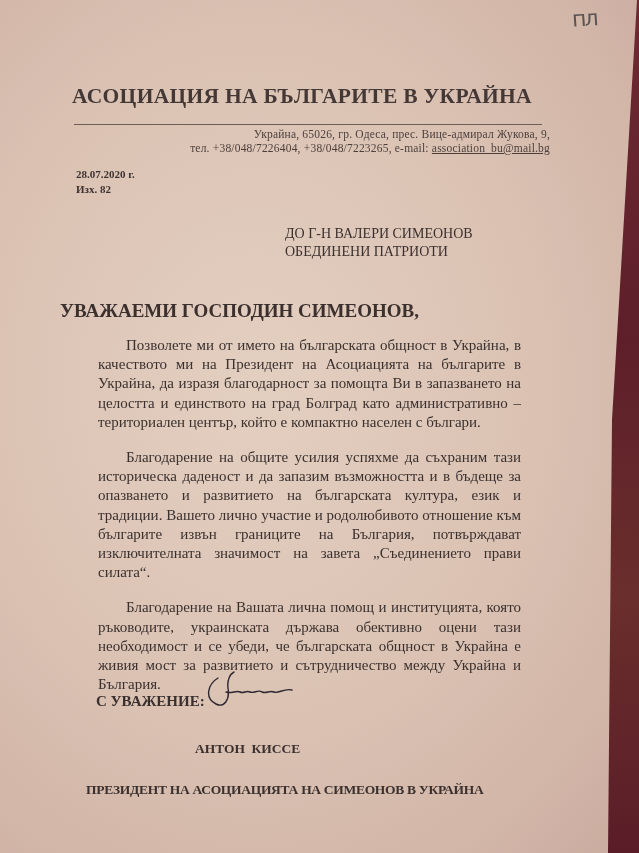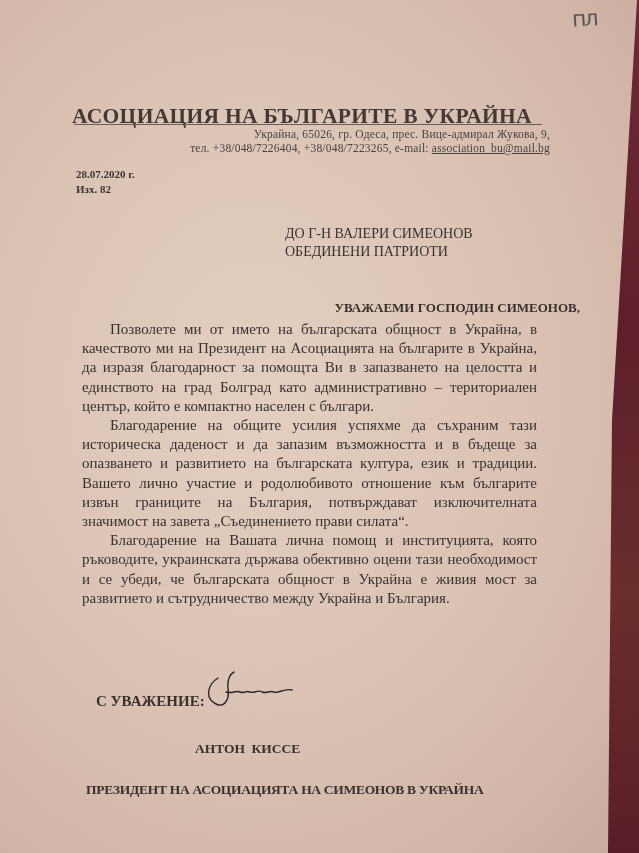--- a/index.html
+++ b/index.html
@@ -16,21 +16,20 @@
     }
     .handnote {
       position: absolute; left: 572px; top: 6px; font-size: 22px;
       font-family: "DejaVu Sans", sans-serif; color: #5a5454; letter-spacing: -2px;
       transform: rotate(-4deg);
     }
     .org-title {
       position: absolute; left: 72px; top: 84px; width: 470px;
       font-size: 21.5px; font-weight: bold; letter-spacing: 0.3px; color: #443836;
       white-space: nowrap;
-      margin-top: 20px;
     }
     .rule {
       position: absolute; left: 74px; top: 124px; width: 468px; height: 1px;
       background: #6d5c58;
     }
     .address {
       position: absolute; left: 70px; top: 127px; width: 480px;
       text-align: right; font-size: 11.5px; line-height: 14px; color: #4b3f3c;
       letter-spacing: 0.2px;
     }
@@ -38,28 +37,28 @@
     .date, .ref {
       position: absolute; left: 76px; font-size: 11px; font-weight: bold; color: #3d3230;
     }
     .date { top: 168px; }
     .ref { top: 183px; }
     .addressee {
       position: absolute; left: 285px; top: 225px; font-size: 14px; font-weight: normal;
       line-height: 18px; color: #3b302e;
     }
     .salutation {
-      position: absolute; left: 60px; top: 300px; width: 520px; text-align: right;
-      font-size: 13px; font-weight: bold; color: #3b302e;
+      position: absolute; left: 60px; top: 300px; width: 520px; text-align: left;
+      font-size: 19px; font-weight: bold; color: #3b302e;
     }
     .body {
       position: absolute; left: 82px; top: 320px; width: 455px;
       font-size: 15px; line-height: 19.2px; text-align: justify; color: #3a302e;
     }
-    .body p { margin: 0; text-indent: 28px; }
+    .body p { margin: 16px; text-indent: 28px; }
     .closing {
       position: absolute; left: 96px; top: 693px; font-size: 15px; font-weight: bold;
       color: #3b302e;
     }
     .signature {
       position: absolute; left: 200px; top: 670px; width: 100px; height: 40px;
     }
     .signer {
       position: absolute; left: 195px; top: 741px; font-size: 13.5px; font-weight: bold;
       color: #3b302e; word-spacing: 3px; text-align: center;

